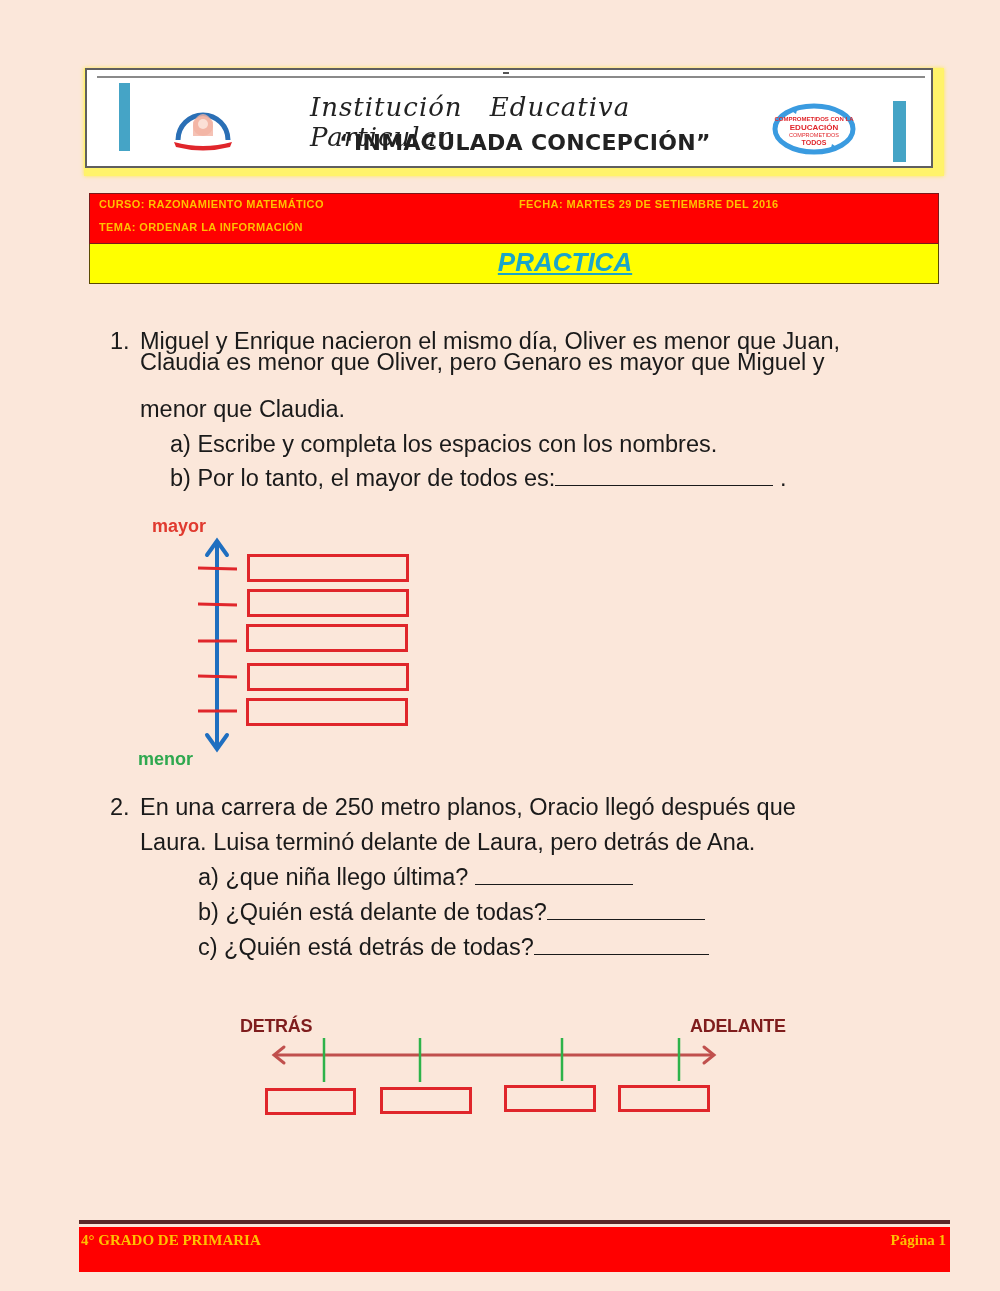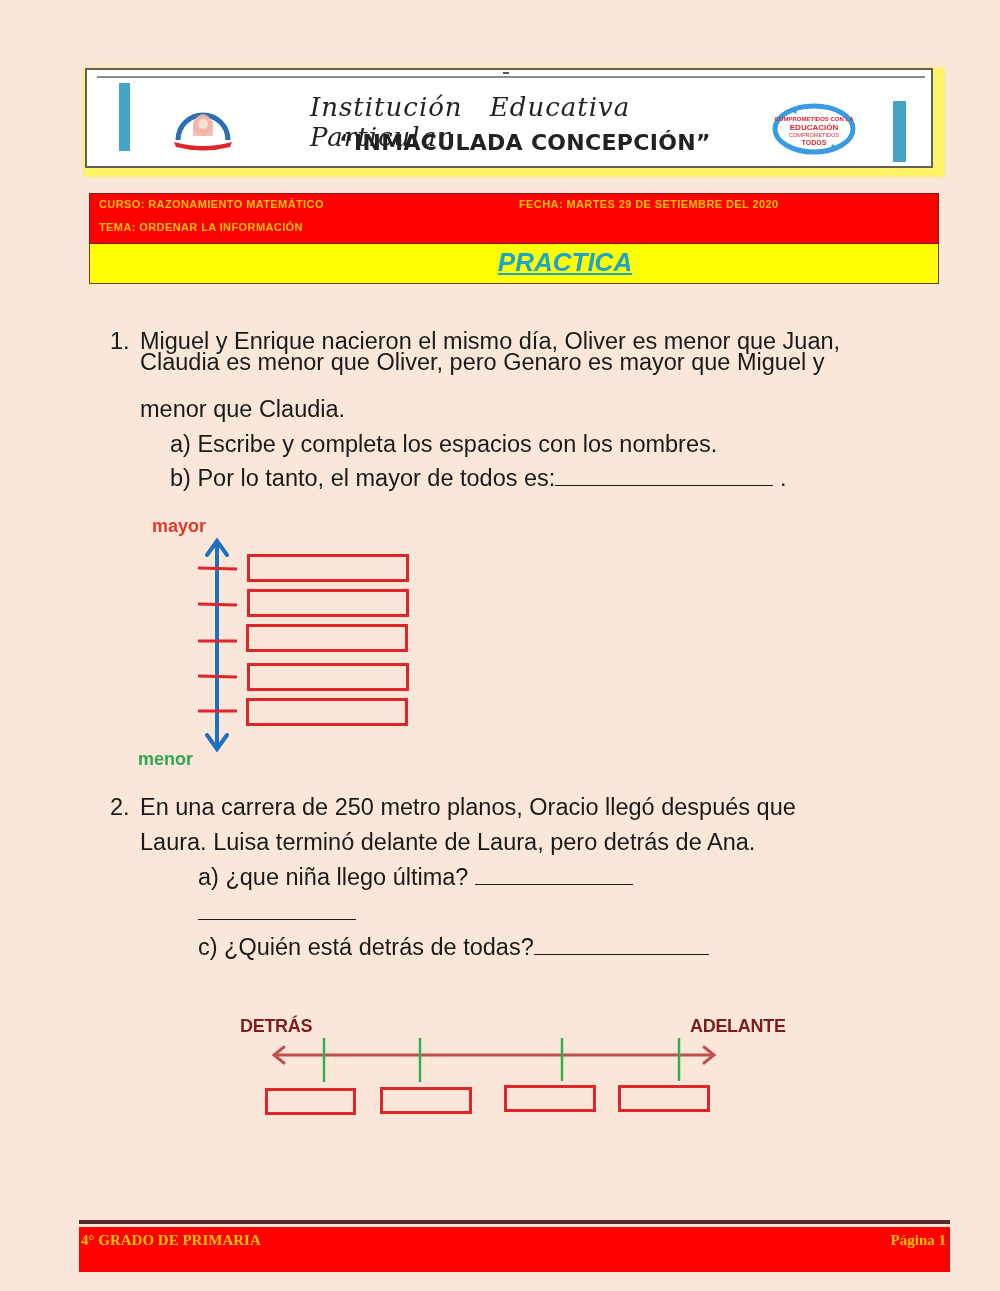--- a/index.html
+++ b/index.html
@@ -116,21 +116,21 @@
   <path d="M20 8 L28 4 L26 12 Z" fill="#3a9be0"></path>
   <path d="M68 46 L60 50 L62 42 Z" fill="#3a9be0"></path>
   <text x="44" y="19" font-size="6" fill="#e0262b" text-anchor="middle" font-family="Liberation Sans, sans-serif" font-weight="bold">COMPROMETIDOS CON LA</text>
   <text x="44" y="28" font-size="8" fill="#e0262b" text-anchor="middle" font-family="Liberation Sans, sans-serif" font-weight="bold">EDUCACIÓN</text>
   <text x="44" y="35" font-size="5.5" fill="#e0262b" text-anchor="middle" font-family="Liberation Sans, sans-serif">COMPROMETIDOS</text>
   <text x="44" y="43" font-size="7" fill="#e0262b" text-anchor="middle" font-family="Liberation Sans, sans-serif" font-weight="bold">TODOS</text>
 </svg>
 
 <div class="abs info-red"></div>
 <div class="abs info-text curso">CURSO: RAZONAMIENTO MATEMÁTICO</div>
-<div class="abs info-text fecha">FECHA: MARTES 29 DE SETIEMBRE DEL 2020</div>
+<div class="abs info-text fecha">FECHA: MARTES 29 DE SETIEMBRE DEL 2016</div>
 <div class="abs info-text tema">TEMA: ORDENAR LA INFORMACIÓN</div>
 <div class="abs info-yellow"></div>
 <div class="abs practica">PRACTICA</div>
 
 <div class="abs q" style="left:110px; top:324px;">1.</div>
 <div class="abs q" style="left:140px; top:324px;">Miguel y Enrique nacieron el mismo día, Oliver es menor que Juan,</div>
 <div class="abs q" style="left:140px; top:345px;">Claudia es menor que Oliver, pero Genaro es mayor que Miguel y</div>
 <div class="abs q" style="left:140px; top:392px;">menor que Claudia.</div>
 <div class="abs q" style="left:170px; top:427px;">a) Escribe y completa los espacios con los nombres.</div>
 <div class="abs q" style="left:170px; top:461px;">
@@ -159,21 +159,21 @@
 <div class="answer-box" style="left:246px; top:698px; width:162px; height:28px;"></div>
 
 <div class="abs q" style="left:110px; top:790px;">2.</div>
 <div class="abs q" style="left:140px; top:790px;">En una carrera de 250 metro planos, Oracio llegó después que</div>
 <div class="abs q" style="left:140px; top:825px;">Laura. Luisa terminó delante de Laura, pero detrás de Ana.</div>
 <div class="abs q" style="left:198px; top:860px;">
   <span>a) ¿que niña llego última?</span>
   <span class="blank" style="width:158px;"></span>
 </div>
 <div class="abs q" style="left:198px; top:895px;">
-  <span class="blank" style="width:158px;"></span>
+  <span>b) ¿Quién está delante de todas?</span><span class="blank" style="width:158px;"></span>
 </div>
 <div class="abs q" style="left:198px; top:930px;">
   <span>c) ¿Quién está detrás de todas?</span><span class="blank" style="width:175px;"></span>
 </div>
 
 <div class="abs diag-label" style="left:240px; top:1016px;">DETRÁS</div>
 <div class="abs diag-label" style="left:690px; top:1016px;">ADELANTE</div>
 
 <svg class="abs" style="left:268px; top:1034px;" width="455" height="50">
   <line x1="6" y1="21" x2="446" y2="21" stroke="#c0504d" stroke-width="3"></line>

